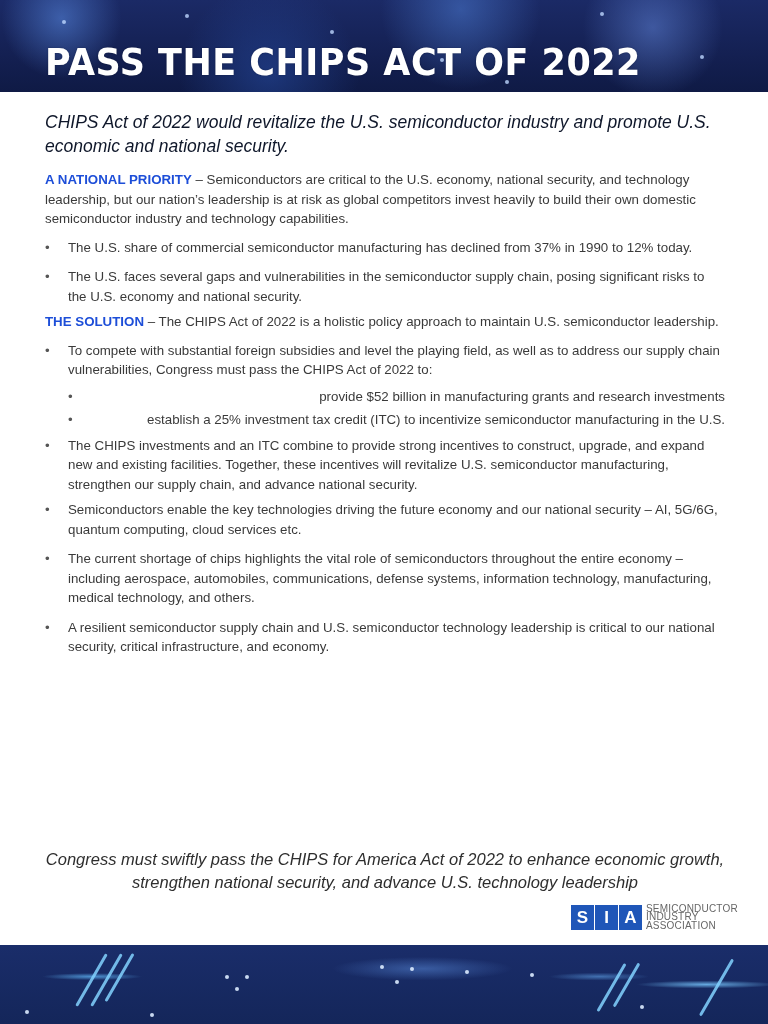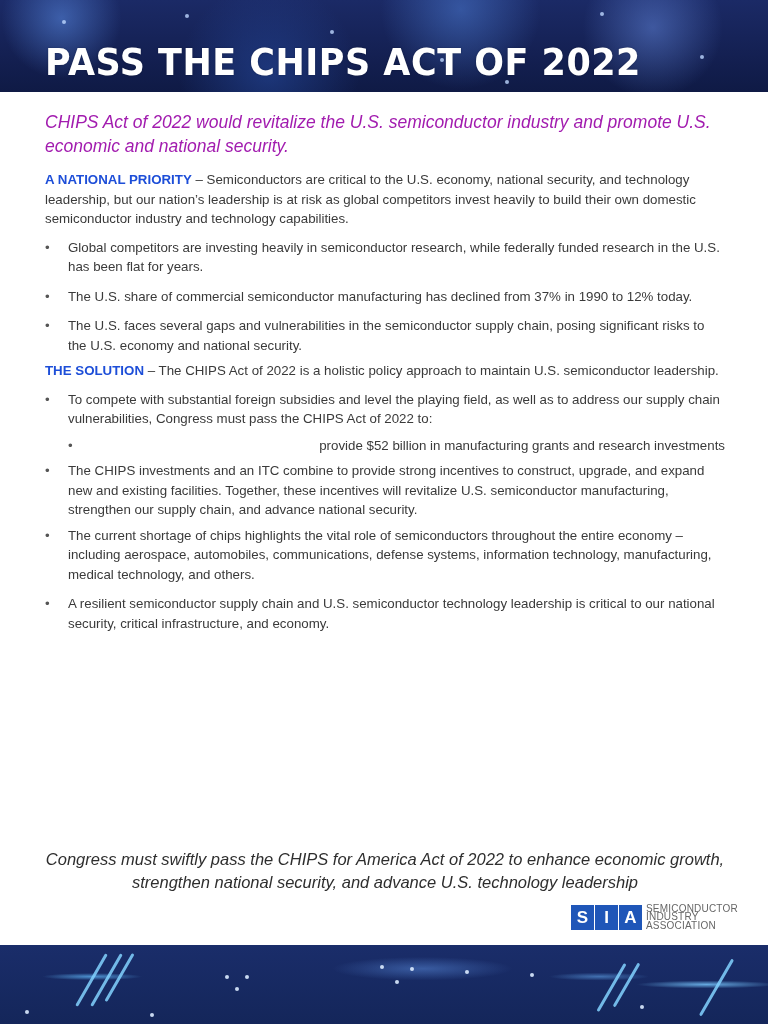--- a/index.html
+++ b/index.html
@@ -24,21 +24,21 @@
   .header-title {
     position: absolute; left: 45px; top: 42px;
     font-family: "DejaVu Sans", sans-serif;
     font-weight: bold; font-size: 35px; letter-spacing: 0.5px;
     color: #ffffff; white-space: nowrap;
     transform: scaleY(1.05);
     text-shadow: 0 0 2px rgba(0,0,0,0.3);
   }
   .content { position: absolute; left: 45px; top: 110px; width: 680px; }
   .intro {
-    font-style: italic; font-size: 17.5px; line-height: 24px; color: #a21caf;
+    font-style: italic; font-size: 17.5px; line-height: 24px; color: #0f172a;
     margin: 0 0 12px 0;
   }
   .para { font-size: 13.3px; line-height: 19.5px; margin: 0 0 9px 0; }
   .lead { color: #1d4ed8; font-weight: bold; }
   ul.bullets { list-style: none; margin: 0; padding: 0; }
   ul.bullets > li {
     position: relative; padding-left: 23px;
     font-size: 13.3px; line-height: 19.5px; margin-bottom: 10px;
   }
   ul.bullets > li::before {
@@ -87,39 +87,40 @@
   <div class="header-title">PASS THE CHIPS ACT OF 2022</div>
 </div>
 
 <div class="content">
   <p class="intro">CHIPS Act of 2022 would revitalize the U.S. semiconductor industry and promote U.S. economic and national security.</p>
 
   <p class="para">
     <span class="lead">A NATIONAL PRIORITY</span><span> – Semiconductors are critical to the U.S. economy, national security, and technology leadership, but our nation’s leadership is at risk as global competitors invest heavily to build their own domestic semiconductor industry and technology capabilities.</span>
   </p>
   <ul class="bullets">
-    <li>Global competitors are investing heavily in semiconductor research, while federally funded research in the U.S. has been flat for years.</li>
     <li>The U.S. share of commercial semiconductor manufacturing has declined from 37% in 1990 to 12% today.</li>
     <li style="margin-bottom:6px">The U.S. faces several gaps and vulnerabilities in the semiconductor supply chain, posing significant risks to the U.S. economy and national security.</li>
   </ul>
 
   <p class="para">
     <span class="lead">THE SOLUTION</span><span> – The CHIPS Act of 2022 is a holistic policy approach to maintain U.S. semiconductor leadership.</span>
   </p>
   <ul class="bullets">
     <li style="margin-bottom:6px">
       <span>To compete with substantial foreign subsidies and level the playing field, as well as to address our supply chain vulnerabilities, Congress must pass the CHIPS Act of 2022 to:</span>
       <ul class="sub">
         <li>provide $52 billion in manufacturing grants and research investments</li>
+        <li>establish a 25% investment tax credit (ITC) to incentivize semiconductor manufacturing in the U.S.</li>
       </ul>
     </li>
     <li style="margin-bottom:6px">The CHIPS investments and an ITC combine to provide strong incentives to construct, upgrade, and expand new and existing facilities. Together, these incentives will revitalize U.S. semiconductor manufacturing, strengthen our supply chain, and advance national security.</li>
   </ul>
 
   <ul class="bullets">
+    <li>Semiconductors enable the key technologies driving the future economy and our national security – AI, 5G/6G, quantum computing, cloud services etc.</li>
     <li>The current shortage of chips highlights the vital role of semiconductors throughout the entire economy – including aerospace, automobiles, communications, defense systems, information technology, manufacturing, medical technology, and others.</li>
     <li>A resilient semiconductor supply chain and U.S. semiconductor technology leadership is critical to our national security, critical infrastructure, and economy.</li>
   </ul>
 </div>
 
 <div class="closing">Congress must swiftly pass the CHIPS for America Act of 2022 to enhance economic growth, strengthen national security, and advance U.S. technology leadership</div>
 
 <div class="logo">
   <div class="logo-box">
     <div class="logo-letter">S</div>

